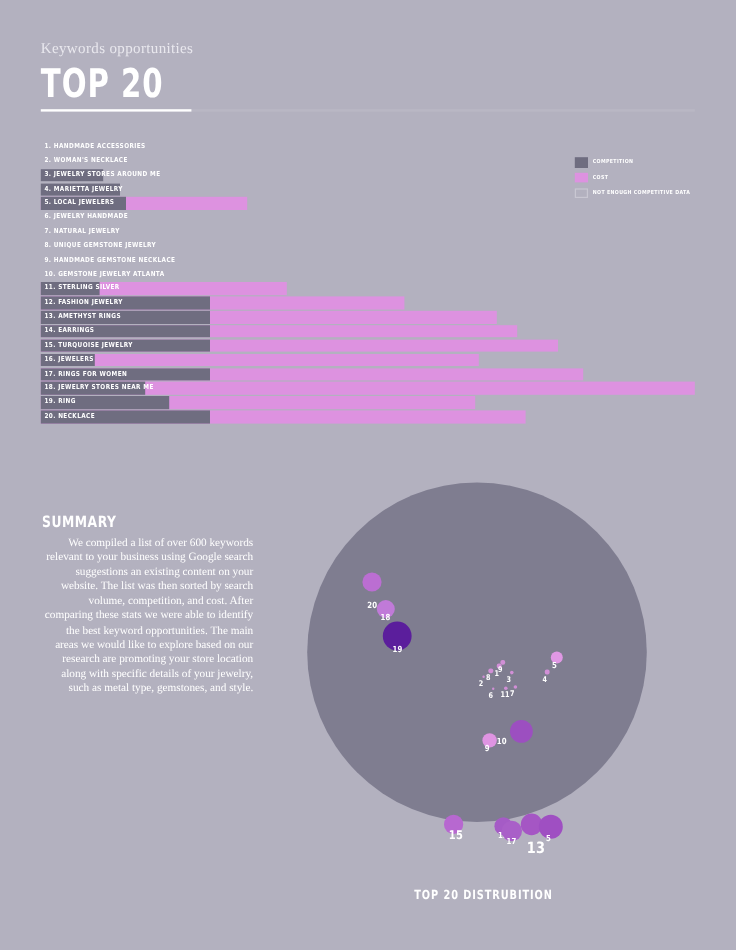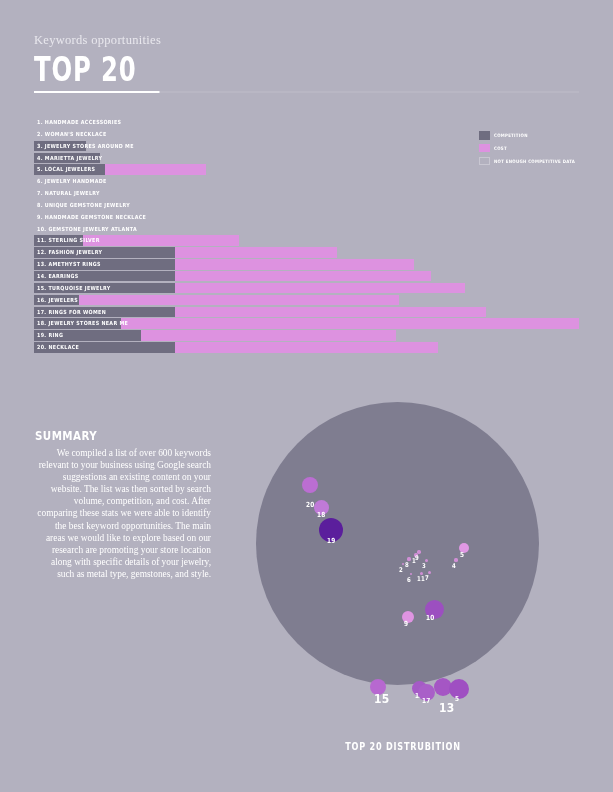--- a/index.html
+++ b/index.html
@@ -324,31 +324,31 @@
     <div class="blabel" style="font-size: 7px; left: 207.48px; top: 160.86px;">5</div>
     <div class="bubble" style="width: 2.8px; height: 2.8px; left: 156.6px; top: 182.6px; background: rgb(209, 143, 214);"></div>
     <div class="blabel" style="font-size: 6.5px; left: 153.5px; top: 186px;">6</div>
     <div class="bubble" style="width: 3px; height: 3px; left: 174.5px; top: 180.5px; background: rgb(209, 143, 214);"></div>
     <div class="blabel" style="font-size: 6.5px; left: 171.5px; top: 184px;">7</div>
     <div class="bubble" style="width: 3.2px; height: 3.2px; left: 154.4px; top: 167.4px; background: rgb(209, 143, 214);"></div>
     <div class="blabel" style="font-size: 6.5px; left: 151.5px; top: 171px;">8</div>
     <div class="bubble" style="width: 3.4px; height: 3.4px; left: 164.3px; top: 160.3px; background: rgb(209, 143, 214);"></div>
     <div class="blabel" style="font-size: 6.5px; left: 161.5px; top: 164px;">9</div>
     <div class="bubble" style="width: 19px; height: 19px; left: 171.5px; top: 209.5px; background: rgb(156, 79, 192);"></div>
-    <div class="blabel" style="font-size: 7px; left: 173px; top: 224.225px;">10</div>
+    <div class="blabel" style="font-size: 7px; left: 161px; top: 224.225px;">10</div>
     <div class="bubble" style="width: 3px; height: 3px; left: 166.5px; top: 181.5px; background: rgb(209, 143, 214);"></div>
     <div class="blabel" style="font-size: 6.5px; left: 163.5px; top: 185px;">11</div>
     <div class="bubble" style="width: 15px; height: 15px; left: 158.5px; top: 290.5px; background: rgb(165, 91, 198);"></div>
     <div class="blabel" style="font-size: 7px; left: 162.25px; top: 302.125px;">12</div>
     <div class="bubble" style="width: 18px; height: 18px; left: 181px; top: 288px; background: rgb(165, 86, 196);"></div>
     <div class="blabel" style="font-size: 13px; left: 186.1px; top: 310px;">13</div>
     <div class="bubble" style="width: 20px; height: 20px; left: 196px; top: 289px; background: rgb(159, 79, 194);"></div>
     <div class="blabel" style="font-size: 7px; left: 202px; top: 304.5px;">5</div>
     <div class="bubble" style="width: 16px; height: 16px; left: 117px; top: 289px; background: rgb(183, 104, 208);"></div>
-    <div class="blabel" style="font-size: 13px; left: 121.2px; top: 301.4px;">15</div>
+    <div class="blabel" style="font-size: 10px; left: 121.2px; top: 301.4px;">15</div>
     <div class="bubble" style="width: 12px; height: 12px; left: 149px; top: 221px; background: rgb(223, 148, 226);"></div>
     <div class="blabel" style="font-size: 7px; left: 151.4px; top: 230.3px;">9</div>
     <div class="bubble" style="width: 17px; height: 17px; left: 164.5px; top: 293.5px; background: rgb(169, 95, 200);"></div>
     <div class="blabel" style="font-size: 7px; left: 169.15px; top: 306.675px; text-align: right;">17</div>
     <div class="bubble" style="width: 24px; height: 24px; left: 66px; top: 128px; background: rgb(91, 30, 156);"></div>
     <div class="blabel" style="font-size: 7px; left: 73.8px; top: 146.6px;">19</div>
     <div class="bubble" style="width: 15px; height: 15px; left: 60.5px; top: 109.5px; background: rgb(192, 122, 216);"></div>
     <div class="blabel" style="font-size: 7px; left: 64.25px; top: 121.125px;">18</div>
     <div class="bubble" style="width: 16px; height: 16px; left: 49px; top: 87px; background: rgb(187, 110, 210);"></div>
     <div class="blabel" style="font-size: 7px; left: 53.2px; top: 99.4px; margin-top: 12px;">20</div>

